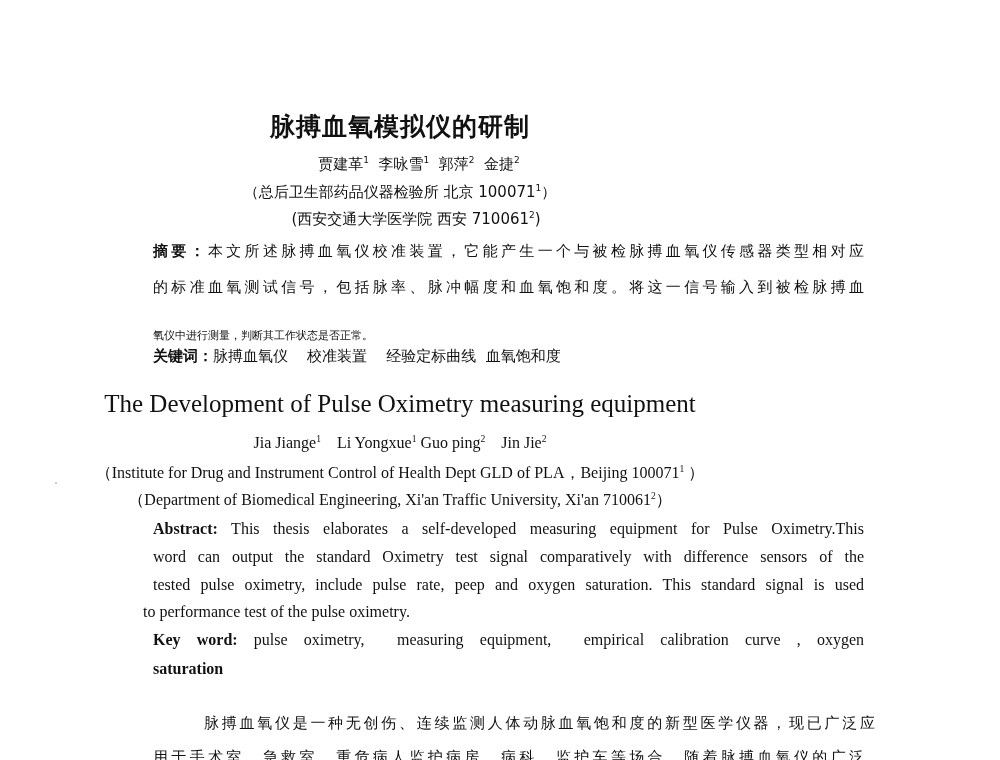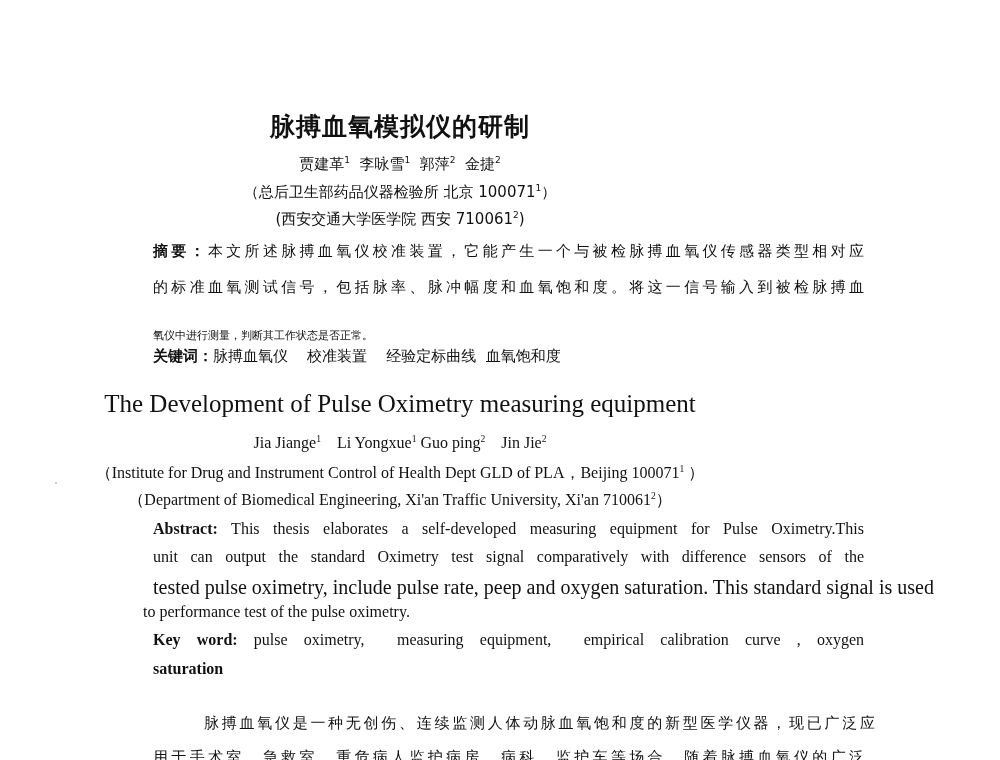--- a/index.html
+++ b/index.html
@@ -15,31 +15,31 @@
 </style>
 </head>
 <body>
 
 <div>
 
   <div class="speck"></div>
 
   <div class="abs center cn" style="top:110px; font-size:25px; font-weight:bold; letter-spacing:1px;">脉搏血氧模拟仪的研制</div>
 
-  <div class="abs center cn" style="top:155px; font-size:15px;">
+  <div class="abs center cn" style="top:155px; font-size:15px;margin-left:19px;">
     <span>贾建革</span><sup>1</sup>&nbsp;
     <span>李咏雪</span><sup>1</sup>&nbsp;
     <span>郭萍</span><sup>2</sup>&nbsp;
     <span>金捷</span><sup>2</sup>
   </div>
 
   <div class="abs center cn" style="top:183px; font-size:15px;">
     <span>（总后卫生部药品仪器检验所  北京  100071</span><sup>1</sup><span>）</span>
   </div>
-  <div class="abs center cn" style="top:210px; font-size:15px;">
+  <div class="abs center cn" style="top:210px; font-size:15px;padding-left:16px;">
     <span>(西安交通大学医学院  西安  710061</span><sup>2</sup><span>)</span>
   </div>
 
   <div class="justify-line cn" style="top:242px; font-size:15px;">
     <b>摘要：</b><span>本文所述脉搏血氧仪校准装置，它能产生一个与被检脉搏血氧仪传感器类型相对应</span>
   </div>
   <div class="justify-line cn" style="top:278px; font-size:15px;">
     <span>的标准血氧测试信号，包括脉率、脉冲幅度和血氧饱和度。将这一信号输入到被检脉搏血</span>
   </div>
   <div class="abs cn" style="left:153px; top:328px; font-size:11px;">
@@ -61,23 +61,23 @@
     <span>（Institute for Drug and Instrument Control of Health Dept GLD of PLA，Beijing 100071</span><sup>1</sup><span> ）</span>
   </div>
   <div class="abs center en" style="top:490px; font-size:16px;">
     <span>（Department of Biomedical Engineering, Xi'an Traffic University, Xi'an 710061</span><sup>2</sup><span>）</span>
   </div>
 
   <div class="justify-line en" style="top:520px; font-size:16px;">
     <b>Abstract:</b> <span>This thesis elaborates a self-developed measuring equipment for Pulse Oximetry.This</span>
   </div>
   <div class="justify-line en" style="top:548px; font-size:16px;">
-    <span>unit can output the standard Oximetry test signal comparatively with difference sensors of the</span>
+    <span>word can output the standard Oximetry test signal comparatively with difference sensors of the</span>
   </div>
-  <div class="justify-line en" style="top:576px; font-size:20px;">
+  <div class="justify-line en" style="top:576px; font-size:16px;">
     <span>tested pulse oximetry, include pulse rate, peep and oxygen saturation. This standard signal is used</span>
   </div>
   <div class="abs en" style="left:143px; top:603px; font-size:16px;">
     <span>to performance test of the pulse oximetry.</span>
   </div>
 
   <div class="justify-line en" style="top:631px; font-size:16px; white-space:pre;"><b>Key word:</b> <span>pulse oximetry,  measuring equipment,  empirical calibration curve , oxygen</span></div>
   <div class="abs en" style="left:153px; top:660px; font-size:16px;font-weight:bold;">saturation</div>
 
   <div class="abs cn" style="left:204px; top:714px; width:671px; font-size:15px; text-align:justify; text-align-last:justify;">脉搏血氧仪是一种无创伤、连续监测人体动脉血氧饱和度的新型医学仪器，现已广泛应</div>

